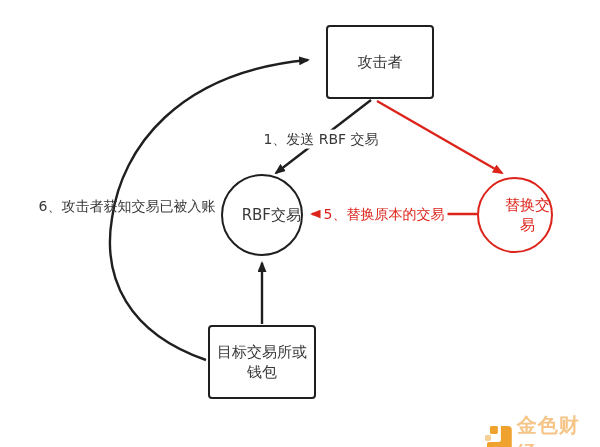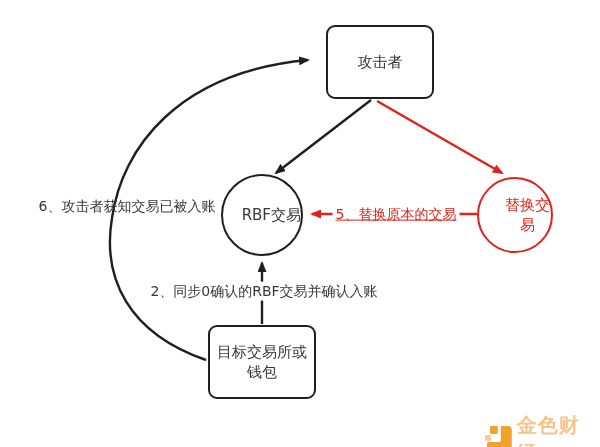--- a/index.html
+++ b/index.html
@@ -22,21 +22,21 @@
     position:absolute;
     display:flex;align-items:center;justify-content:center;
     text-align:center;
     color:var(--text);
     background:#ffffff;
     box-sizing:border-box;
     line-height:1.35;
   }
   .box{
     border:2.5px solid var(--ink);
-    border-radius:9px;
+    border-radius:4px;
     font-size:15px;
   }
   .circle{
     border-radius:50%;
     font-size:15px;
   }
   .circle-black{border:2.5px solid var(--ink);justify-content:flex-end;}
   .circle-red{border:2.2px solid var(--red);color:var(--red);}
   .node .wrap{display:block;}
   .box-attacker{left:326px;top:25px;width:108px;height:74px;}
@@ -52,21 +52,21 @@
     white-space:nowrap;
     color:var(--text);
     background:#ffffff;
     padding:1px 3px;
     line-height:1.2;
   }
   .lbl.red{color:var(--red);}
   .lbl.nobg{background:transparent;}
   .lbl-1{left:321px;top:139px;}
   .lbl-4{left:450px;top:141px;}
-  .lbl-5{left:396px;top:214px;text-decoration:underline;}
+  .lbl-5{left:384px;top:214px;}
   .lbl-2{left:264px;top:291px;}
   .lbl-3{left:127px;top:206px;}
   .watermark{
     position:absolute;
     left:485px;top:411px;
     display:flex;align-items:center;
     gap:4px;
   }
   .watermark-text{
     font-size:20px;
@@ -112,22 +112,22 @@
   </div>
 
   <div class="node circle circle-red circle-repl">
     <span class="wrap">替换交易</span>
   </div>
 
   <div class="node box box-target">
     <span class="wrap">目标交易所或钱包</span>
   </div>
 
+  <div class="lbl lbl-1">1、发送 RBF 交易</div>
   <div class="lbl red lbl-5">5、替换原本的交易</div>
-  <div class="lbl lbl-2">2、同步0确认的RBF交易并确认入账</div>
   <div class="lbl nobg lbl-3">6、攻击者获知交易已被入账</div>
 
   <div class="watermark">
     <svg width="28" height="28" viewBox="0 0 28 28">
       <rect x="5" y="1" width="8" height="8" rx="1.5" fill="#f0a22e"></rect>
       <rect x="0" y="10" width="6" height="6" rx="1.5" fill="#f6cf92"></rect>
       <path d="M 16 1 h 7 a 4 4 0 0 1 4 4 v 18 a 4 4 0 0 1 -4 4 h -17 a 4 4 0 0 1 -4 -4 v -4 a 2 2 0 0 1 2 -2 h 10 a 2 2 0 0 0 2 -2 z" fill="#f0a22e"></path>
     </svg>
     <span class="watermark-text">金色财经</span>
   </div>

